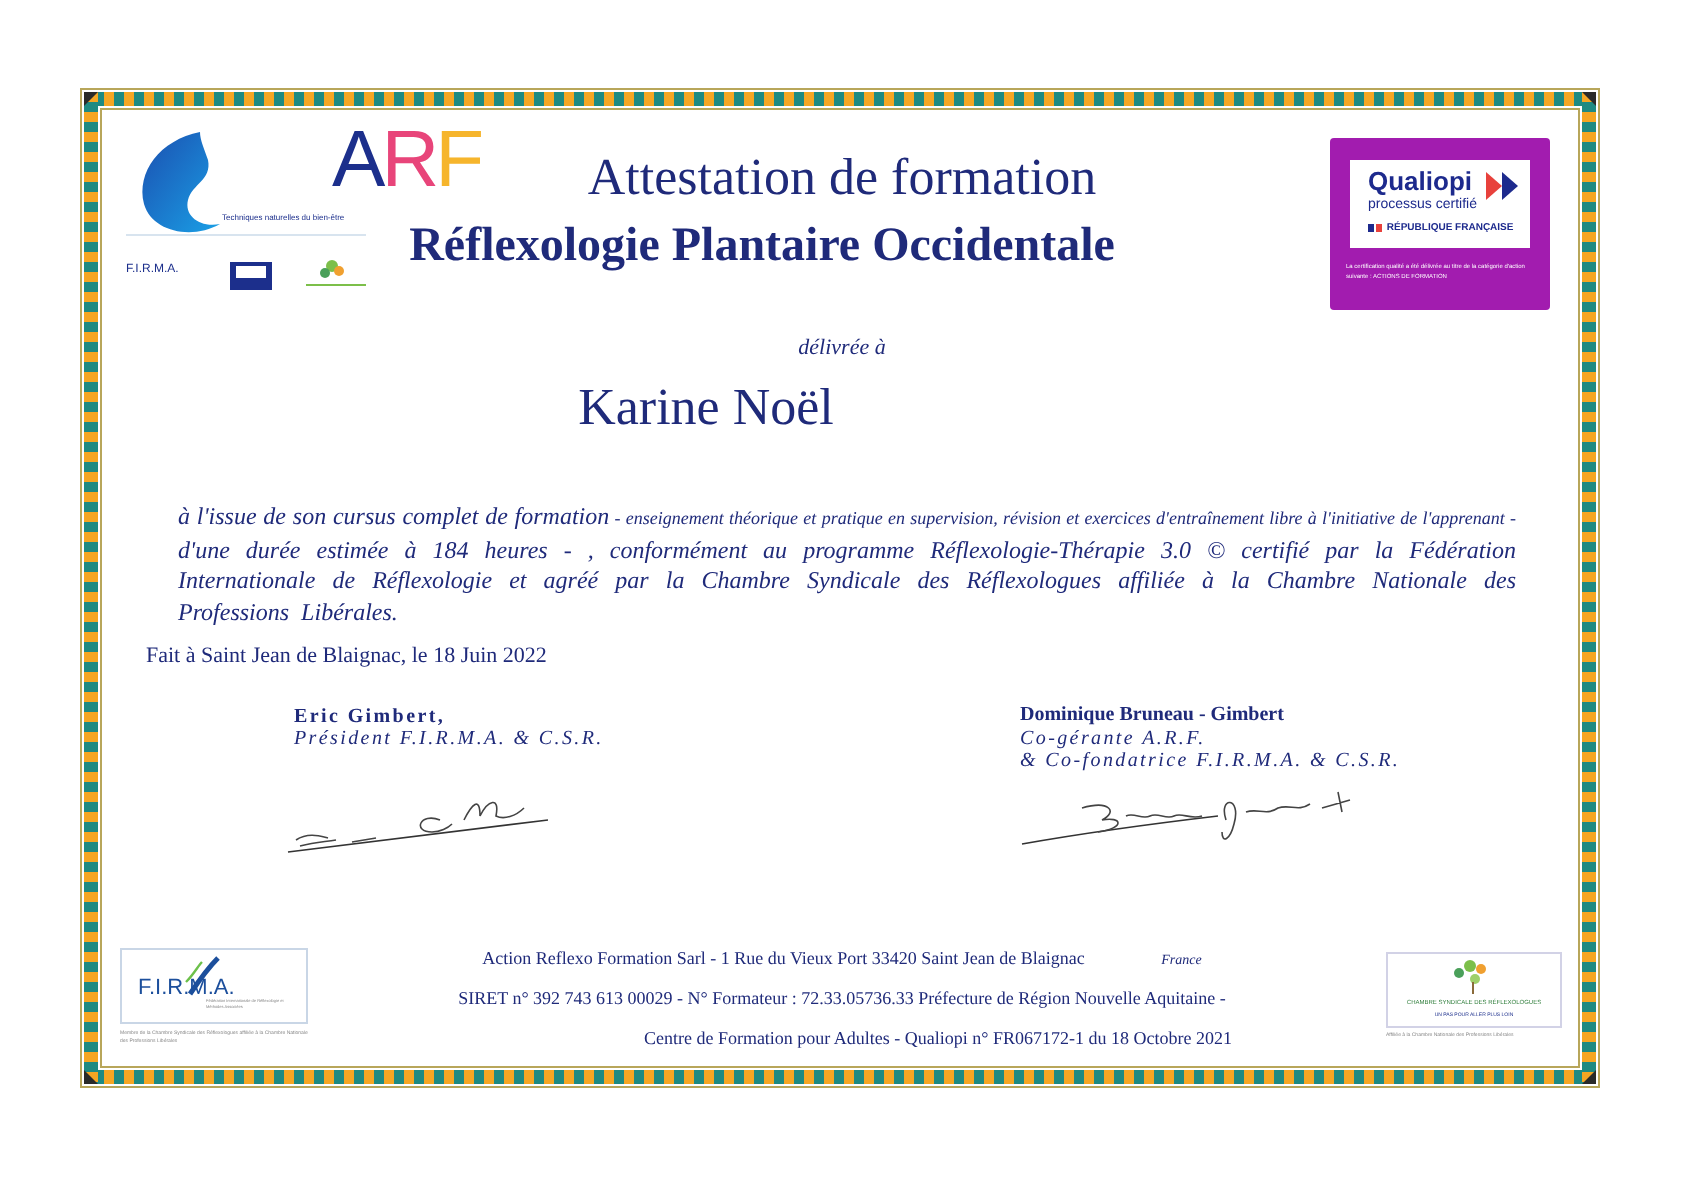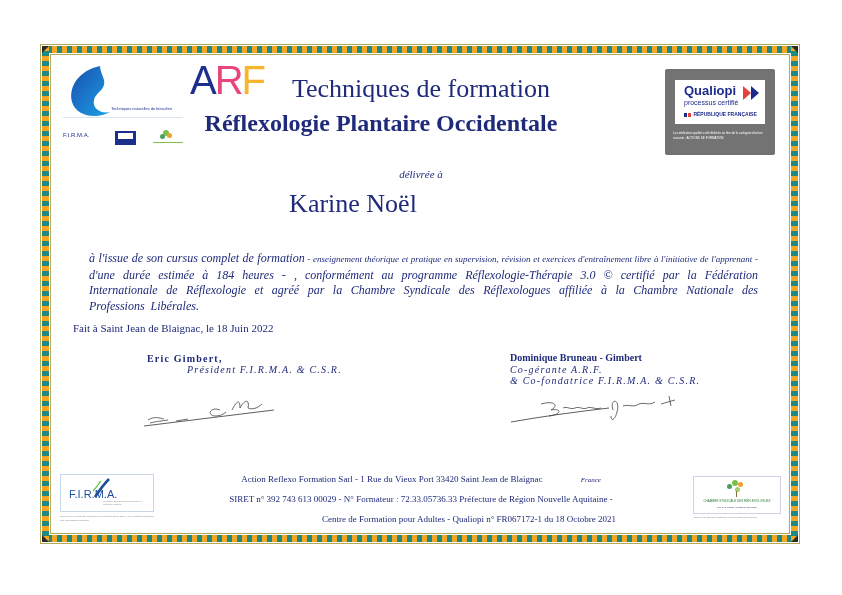--- a/index.html
+++ b/index.html
@@ -18,33 +18,33 @@
   .strip.right { right:1px; }
   .inner-line { position:absolute; left:9px; top:9px; right:9px; bottom:9px; border:1px solid #b8a65a; }
   .corner { position:absolute; width:7px; height:7px; background:#2a2a2a; }
   .c-tl { left:1px; top:1px; clip-path:polygon(0 0,100% 0,0 100%); }
   .c-tr { right:1px; top:1px; clip-path:polygon(0 0,100% 0,100% 100%); }
   .c-bl { left:1px; bottom:1px; clip-path:polygon(0 0,100% 100%,0 100%); }
   .c-br { right:1px; bottom:1px; clip-path:polygon(100% 0,100% 100%,0 100%); }
 
   
   .arf-logo { position:absolute; left:66px; top:64px; width:110px; height:50px; }
-  .arf-text { position:absolute; left:100px; top:-6px; font-family:"Liberation Sans", sans-serif; font-size:40px; font-weight:400; letter-spacing:-2px;margin-left:24px; }
+  .arf-text { position:absolute; left:100px; top:-6px; font-family:"Liberation Sans", sans-serif; font-size:40px; font-weight:400; letter-spacing:-2px; }
   .arf-a { color:#1c2f8c; } .arf-r { color:#e8457a; } .arf-f { color:#f6b52c; }
   .arf-tag { position:absolute; left:45px; top:42px; font-family:"Liberation Sans", sans-serif; font-size:4px; color:#1c2f8c; white-space:nowrap; }
   .arf-rule { position:absolute; left:63px; top:117px; width:120px; height:1px; background:#d8e4ef; }
   .mini-logos { position:absolute; left:63px; top:130px; width:120px; height:20px; }
   .mini { position:absolute; font-family:"Liberation Sans", sans-serif; }
   .mini-firma { left:0; top:2px; font-size:6px; color:#1c2f8c; }
   .mini-qual { left:52px; top:1px; width:21px; height:14px; background:#1c2f8c; font-size:3px; color:#fff; text-align:center; }
   .mini-qual .box { display:block; margin:2px 3px 1px; background:#fff; height:6px; }
   .mini-csr { left:90px; top:0; width:30px; height:16px; }
   .tree-dot { position:absolute; width:6px; height:6px; border-radius:50%; }
 
-  .qualiopi { position:absolute; left:665px; top:69px; width:110px; height:86px; background:#737373; border-radius:2px; }
+  .qualiopi { position:absolute; left:665px; top:69px; width:110px; height:86px; background:#a21caf; border-radius:2px; }
   .q-inner { position:absolute; left:10px; top:11px; width:90px; height:44px; background:#fff; }
   .q-word { position:absolute; left:9px; top:3px; font-family:"Liberation Sans", sans-serif; font-size:13px; font-weight:700; color:#1d2a8d; }
   .q-arrow { position:absolute; left:68px; top:6px; width:0; height:0; border-top:7px solid transparent; border-bottom:7px solid transparent; border-left:8px solid #e8413c; }
   .q-arrow2 { left:76px; border-left-color:#1d2a8d; }
   .q-sub { position:absolute; left:9px; top:19px; font-family:"Liberation Sans", sans-serif; font-size:7px; color:#1d2a8d; }
   .q-rep { position:absolute; left:9px; top:31px; font-family:"Liberation Sans", sans-serif; font-size:5px; font-weight:700; color:#1d2a8d; }
   .q-flag { display:inline-block; width:3px; height:4px; margin-right:1px; vertical-align:middle; }
   .q-note { position:absolute; left:8px; top:62px; width:95px; font-family:"Liberation Sans", sans-serif; font-size:3px; line-height:5px; color:#fff; }
 
   
@@ -53,21 +53,21 @@
   .delivered { position:absolute; left:0; width:842px; text-align:center; top:168px; font-size:11px; font-style:italic; color:#1f2a7a; }
   .recipient { position:absolute; left:0; width:706px; text-align:center; top:189px; font-size:26px; color:#1f2a7a; }
 
   .body-text { position:absolute; left:89px; top:251px; width:669px; font-size:12px; font-style:italic; line-height:15.5px; text-align:justify; color:#1f2a7a; }
   .body-text .small { font-size:9px; }
   .body-text .spaced { word-spacing:3px; }
 
   .place-date { position:absolute; left:73px; top:322px; font-size:11px; color:#1f2a7a; }
 
   .sig1-name { position:absolute; left:147px; top:353px; font-size:10px; font-weight:700; letter-spacing:1.2px; color:#1f2a7a; }
-  .sig1-role { position:absolute; left:147px; top:364px; font-size:10px; font-style:italic; letter-spacing:1.2px; color:#1f2a7a;margin-left:40px; }
+  .sig1-role { position:absolute; left:147px; top:364px; font-size:10px; font-style:italic; letter-spacing:1.2px; color:#1f2a7a; }
   .sig2-name { position:absolute; left:510px; top:352px; font-size:10px; font-weight:700; color:#1f2a7a; }
   .sig2-role1 { position:absolute; left:510px; top:364px; font-size:10px; font-style:italic; letter-spacing:1.2px; color:#1f2a7a; }
   .sig2-role2 { position:absolute; left:510px; top:375px; font-size:10px; font-style:italic; letter-spacing:1.2px; color:#1f2a7a; }
 
   .sig-svg { position:absolute; }
 
   .footer { position:absolute; left:0; width:842px; text-align:center; font-size:9px; color:#1f2a7a; }
   .f1 { top:474px; } .f2 { top:494px; } .f3 { top:514px;padding-left:48px; }
   .f1 .country { font-size:7px; font-style:italic;padding-left:36px; }
 
@@ -131,21 +131,21 @@
   <div class="q-inner">
     <div class="q-word">Qualiopi</div>
     <div class="q-arrow"></div>
     <div class="q-arrow q-arrow2"></div>
     <div class="q-sub">processus certifié</div>
     <div class="q-rep"><span class="q-flag" style="background:#1d2a8d"></span><span class="q-flag" style="background:#e8413c"></span> <span>RÉPUBLIQUE FRANÇAISE</span></div>
   </div>
   <div class="q-note">La certification qualité a été délivrée au titre de la catégorie d'action suivante : ACTIONS DE FORMATION</div>
 </div>
 
-<div class="title">Techniques de formation</div>
+<div class="title">Attestation de formation</div>
 <div class="subtitle">Réflexologie Plantaire Occidentale</div>
 <div class="delivered">délivrée  à</div>
 <div class="recipient">Karine Noël</div>
 
 <div class="body-text"><span>à l'issue de son cursus complet de formation</span><span class="small"> - enseignement théorique et pratique en supervision, révision et exercices d'entraînement libre à l'initiative de l'apprenant - </span><span class="spaced"> d'une durée estimée à 184 heures - , conformément au programme Réflexologie-Thérapie 3.0 © certifié par la Fédération Internationale de Réflexologie et agréé par la Chambre Syndicale des Réflexologues affiliée à la Chambre Nationale des Professions Libérales.</span></div>
 
 <div class="place-date">Fait à Saint Jean de Blaignac, le  18 Juin 2022</div>
 
 <div class="sig1-name">Eric Gimbert,</div>
 <div class="sig1-role">Président F.I.R.M.A. &amp; C.S.R.</div>

